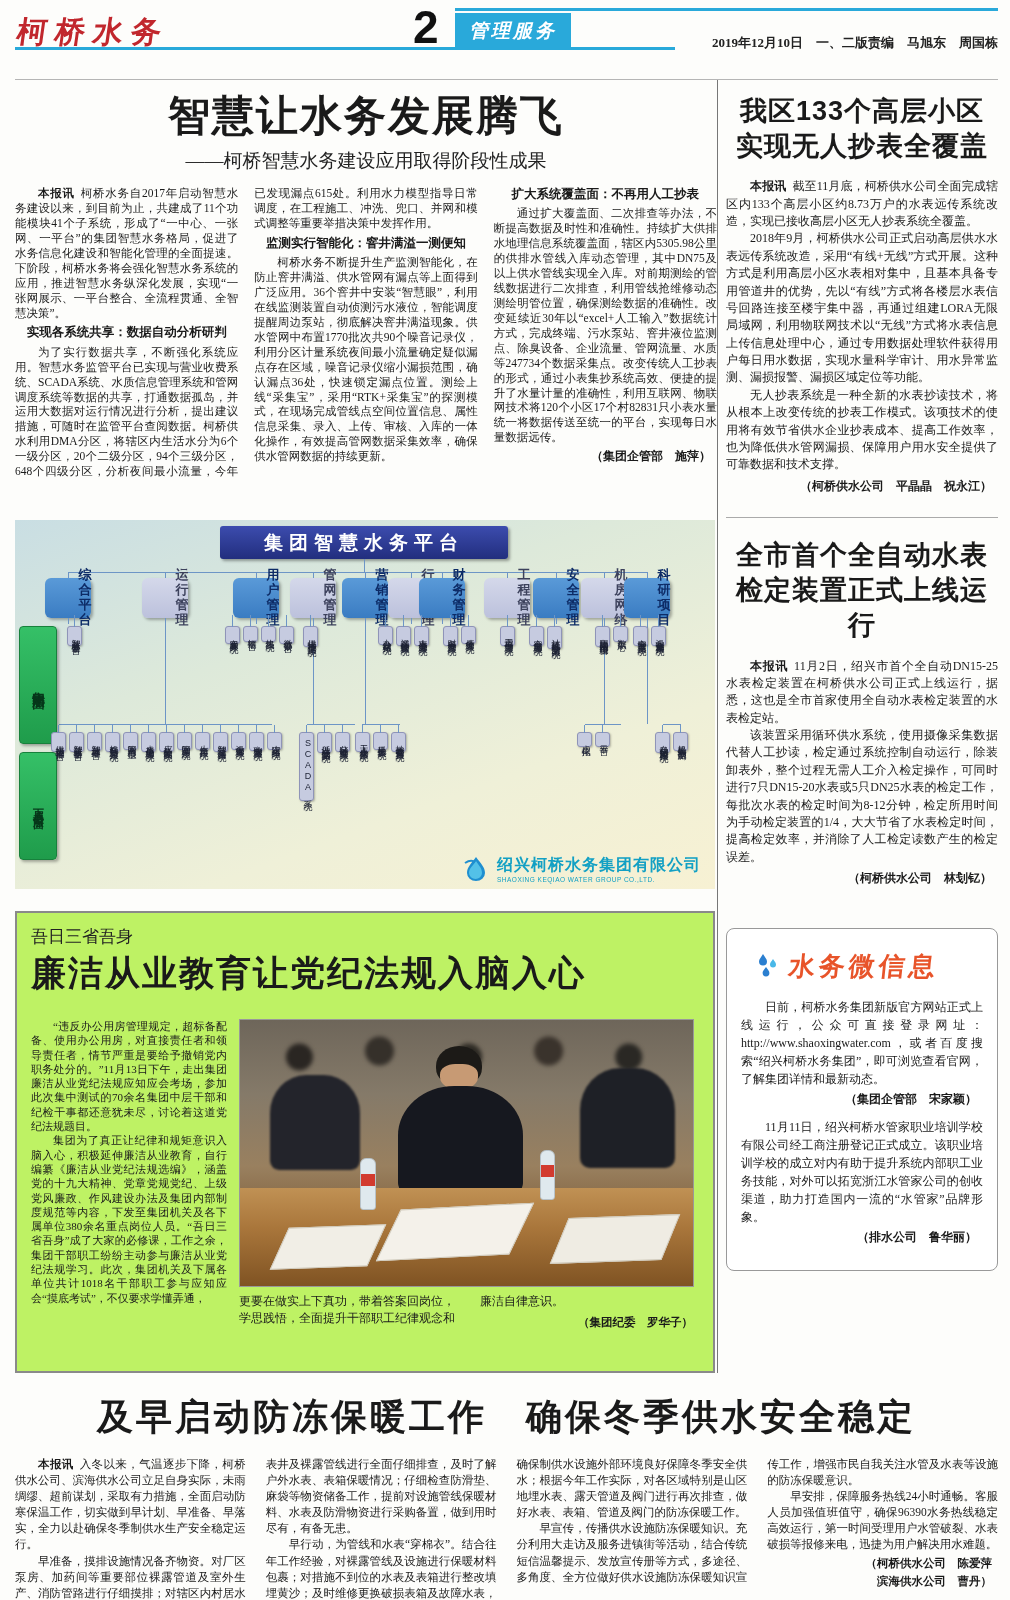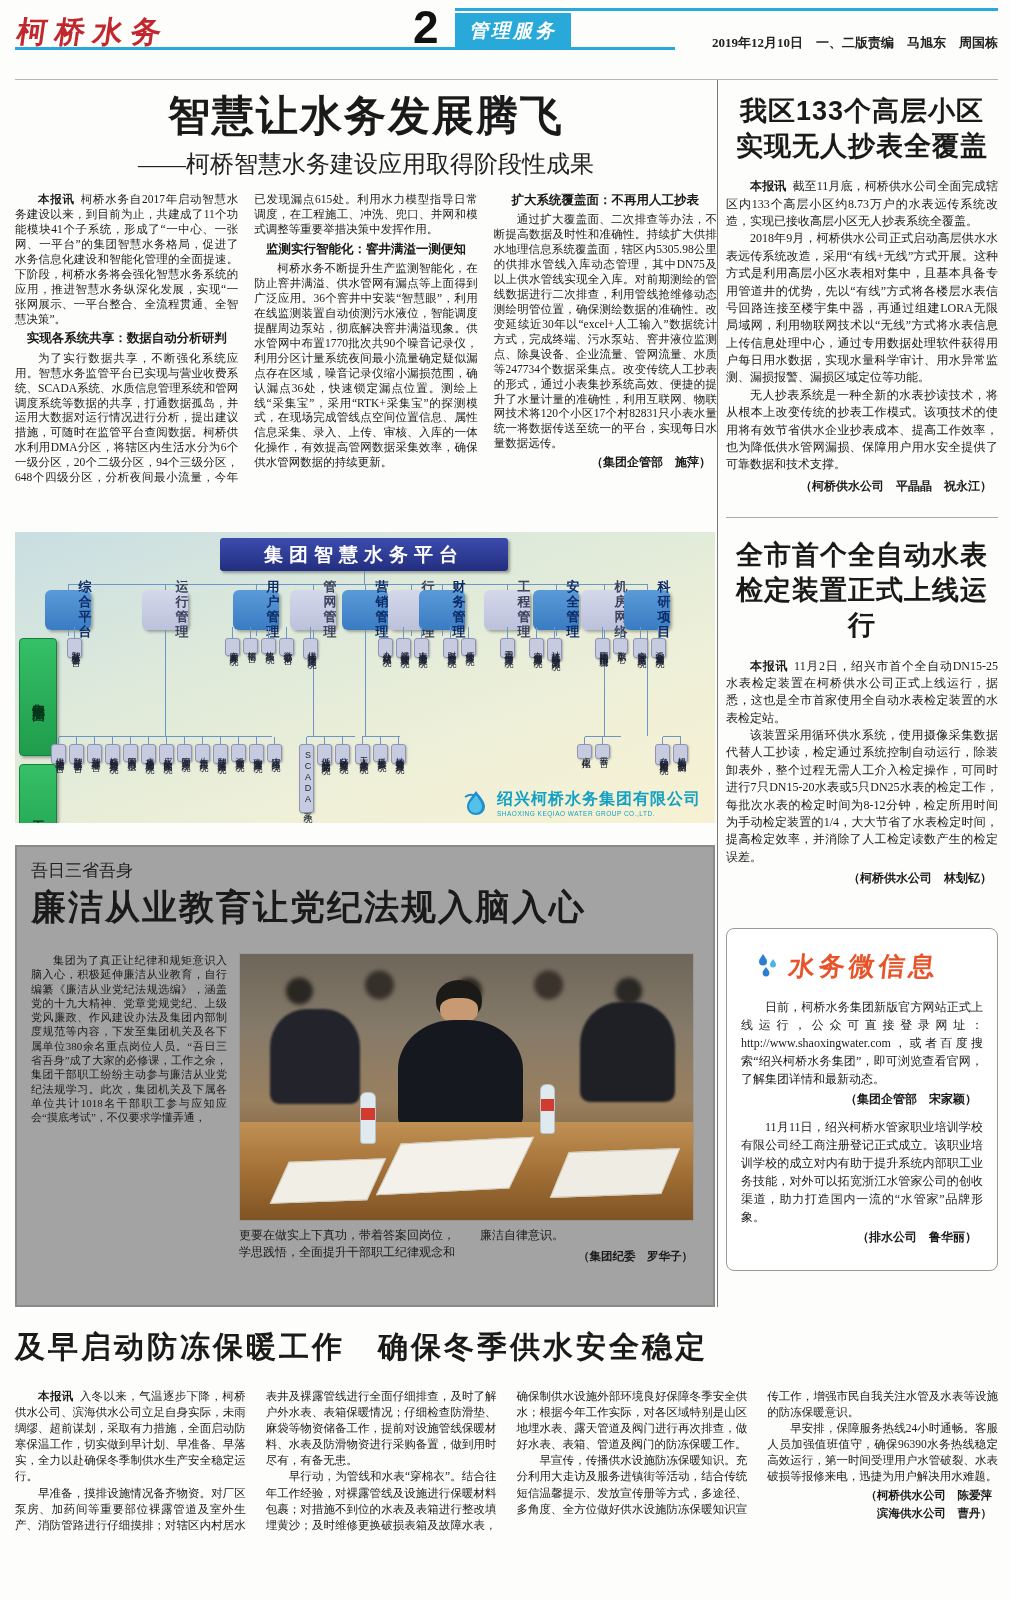--- a/index.html
+++ b/index.html
@@ -23,31 +23,31 @@
   .dateline { position:absolute; right:0; top:34px; font-size:13px; font-weight:bold; color:#222; }
 
   
   .content { display:grid; grid-template-columns:702px 281px; }
   .col-left { padding-top:8px; }
   .col-right { border-left:1px solid #777; padding-left:8px; padding-top:14px; }
 
   
   .a1-title { text-align:center; font-size:42px; font-weight:900; letter-spacing:2px;
               font-family:"Liberation Sans","DejaVu Sans",sans-serif; }
-  .a1-sub { text-align:center; font-size:24px; margin-top:4px; margin-bottom:12px; color:#222; }
+  .a1-sub { text-align:center; font-size:19px; margin-top:4px; margin-bottom:12px; color:#222; }
   .a1-cols { column-count:3; column-gap:16px; height:314px; overflow:hidden;
              font-size:11.5px; line-height:1.3; text-align:justify; }
   .a1-cols p { text-indent:2em; }
   .subhead { font-weight:bold; text-align:center; font-size:12.5px; margin:4px 0;
              font-family:"Liberation Sans","DejaVu Sans",sans-serif; text-indent:0 !important; }
   .lead-tag { margin-right:6px; font-family:"Liberation Sans","DejaVu Sans",sans-serif; }
   .byline { text-align:right; font-weight:bold; font-size:12px; margin-top:4px; padding-right:6px; }
 
   
-  .diagram { position:relative; width:700px; height:291px; margin-top:26px;
+  .diagram { position:relative; width:700px; height:369px; margin-top:20px;
              background:linear-gradient(160deg,#c9dee3 0%,#dde9da 35%,#eff0d8 70%,#f7f1d3 100%);
              font-family:"Liberation Sans","DejaVu Sans",sans-serif; overflow:hidden; }
   .dg-banner { position:absolute; left:205px; top:6px; width:288px; height:33px;
              background:linear-gradient(#3c4cae,#222e7e); color:#fff; font-size:19px; font-weight:bold;
              letter-spacing:6px; display:flex; align-items:center; justify-content:center;
              border-radius:3px; box-shadow:2px 2px 3px rgba(0,0,0,.35); }
   .dg-line { position:absolute; background:#6d95c6; }
   .dg-node { position:absolute; top:58px; width:46px; height:40px; border-radius:6px;
              display:flex; align-items:center; justify-content:center; text-align:center;
              font-weight:bold; font-size:13px; line-height:1.15;
@@ -66,21 +66,21 @@
           border:1px solid #8f94b8; border-radius:3px; font-size:9px; line-height:1.1;
           padding:5px 1px; color:#1c2133; letter-spacing:1px; width:15px;
           box-shadow:1px 1px 2px rgba(0,0,0,.25); position:relative; }
   .vgroup.t1 .vbox::before { content:""; position:absolute; top:-12px; left:6px; width:1px; height:12px; background:#6d95c6; }
   .vgroup.t2 .vbox::before { content:""; position:absolute; top:-8px; left:6px; width:1px; height:8px; background:#6d95c6; }
   .dg-logo { position:absolute; right:14px; bottom:6px; display:flex; align-items:flex-start; gap:6px; }
   .dg-logo-text div:first-child { font-size:16px; font-weight:bold; color:#12a0c4; letter-spacing:1px; }
   .dg-logo-text div:last-child { font-size:6.5px; color:#12a0c4; letter-spacing:.5px; }
 
   
-  .ibox { width:700px; margin-top:22px; border:2px solid #8a8a8a; padding:12px 14px 14px 14px; background:#a3a3a3; }
+  .ibox { width:700px; margin-top:22px; border:2px solid #8a8a8a; padding:12px 14px 14px 14px; background:#bef264; }
   .ibox-kicker { font-size:17px; color:#222; margin-bottom:2px; }
   .ibox-headline { font-size:35px; font-weight:900; letter-spacing:2px; margin-bottom:22px;
                    font-family:"Liberation Sans","DejaVu Sans",sans-serif; }
   .ibox-row { display:flex; gap:12px; }
   .ibox-text { width:205px; height:338px; overflow:hidden; font-size:11px; line-height:1.3; text-align:justify; }
   .ibox-text p { text-indent:2em; }
   .ibox-right { width:481px; }
   .photo { position:relative; width:455px; height:268px; overflow:hidden; border:1px solid #999;
            background:linear-gradient(180deg,#6e665a 0%,#857a69 28%,#99805f 55%,#7c5c38 78%,#5d431f 100%); }
   .ph { position:absolute; }
@@ -99,21 +99,21 @@
   .wbox { margin-top:40px; border:1px solid #999; border-radius:8px; padding:16px 14px 14px 14px; background:#fff; }
   .wbox-title { display:flex; align-items:center; gap:8px; justify-content:flex-start; margin:4px 0 14px 14px; }
   .wbox-title span { font-size:26px; font-weight:900; color:#e8542a; letter-spacing:4px;
                      transform:skewX(-6deg); font-family:"Liberation Sans","DejaVu Sans",sans-serif; }
   .wbox-body { font-size:12px; line-height:1.5; text-align:justify; }
   .wbox-body p { text-indent:2em; }
   .wbox .byline { font-weight:bold; margin:2px 0 10px 0; }
 
   
   .winter { margin-top:20px; }
-  .w-title { text-align:left; font-size:30px; font-weight:900; letter-spacing:3px; margin-bottom:20px;
+  .w-title { text-align:center; font-size:36px; font-weight:900; letter-spacing:3px; margin-bottom:14px;
              font-family:"Liberation Sans","DejaVu Sans",sans-serif; }
   .w-cols { column-count:4; column-gap:20px; font-size:11.5px; line-height:1.4; text-align:justify;
             height:178px; overflow:hidden; }
   .w-cols p { text-indent:2em; }
   .w-cols .byline { font-size:11.5px; margin-top:2px; }
 </style>
 </head>
 <body>
 
 <div class="page">
@@ -260,20 +260,21 @@
             <div>SHAOXING KEQIAO WATER GROUP CO.,LTD.</div>
           </div>
         </div>
       </div>
 
       <div class="ibox">
         <div class="ibox-kicker">吾日三省吾身</div>
         <div class="ibox-headline">廉洁从业教育让党纪法规入脑入心</div>
         <div class="ibox-row">
           <div class="ibox-text">
+            <p>“违反办公用房管理规定，超标备配备、使用办公用房，对直接责任者和领导责任者，情节严重是要给予撤销党内职务处分的。”11月13日下午，走出集团廉洁从业党纪法规应知应会考场，参加此次集中测试的70余名集团中层干部和纪检干事都还意犹未尽，讨论着这道党纪法规题目。</p>
             <p>集团为了真正让纪律和规矩意识入脑入心，积极延伸廉洁从业教育，自行编纂《廉洁从业党纪法规选编》，涵盖党的十九大精神、党章党规党纪、上级党风廉政、作风建设办法及集团内部制度规范等内容，下发至集团机关及各下属单位380余名重点岗位人员。“吾日三省吾身”成了大家的必修课，工作之余，集团干部职工纷纷主动参与廉洁从业党纪法规学习。此次，集团机关及下属各单位共计1018名干部职工参与应知应会“摸底考试”，不仅要求学懂弄通，</p>
           </div>
           <div class="ibox-right">
             <div class="photo">
               <div class="ph" style="left:6px;top:4px;width:445px;height:60px;background:radial-gradient(circle at 12% 55%,#2a2622 0 13px,transparent 14px),radial-gradient(circle at 30% 45%,#35302a 0 14px,transparent 15px),radial-gradient(circle at 50% 55%,#2d2a24 0 13px,transparent 14px),radial-gradient(circle at 68% 45%,#3a332c 0 14px,transparent 15px),radial-gradient(circle at 86% 55%,#2a2824 0 13px,transparent 14px);filter:blur(2px)"></div>
               <div class="ph" style="left:30px;top:55px;width:90px;height:95px;background:#23242b;border-radius:40% 40% 10% 10%;filter:blur(1px)"></div>
               <div class="ph" style="left:340px;top:48px;width:95px;height:100px;background:#1e2026;border-radius:42% 42% 10% 10%;filter:blur(1px)"></div>
               <div class="ph" style="left:196px;top:26px;width:46px;height:40px;background:#1c1a17;border-radius:50% 50% 45% 45%"></div>
               <div class="ph" style="left:200px;top:44px;width:38px;height:26px;background:#c79a74;border-radius:40% 40% 50% 50%"></div>
               <div class="ph" style="left:158px;top:66px;width:125px;height:110px;background:#16181f;border-radius:45% 45% 12% 12%"></div>

